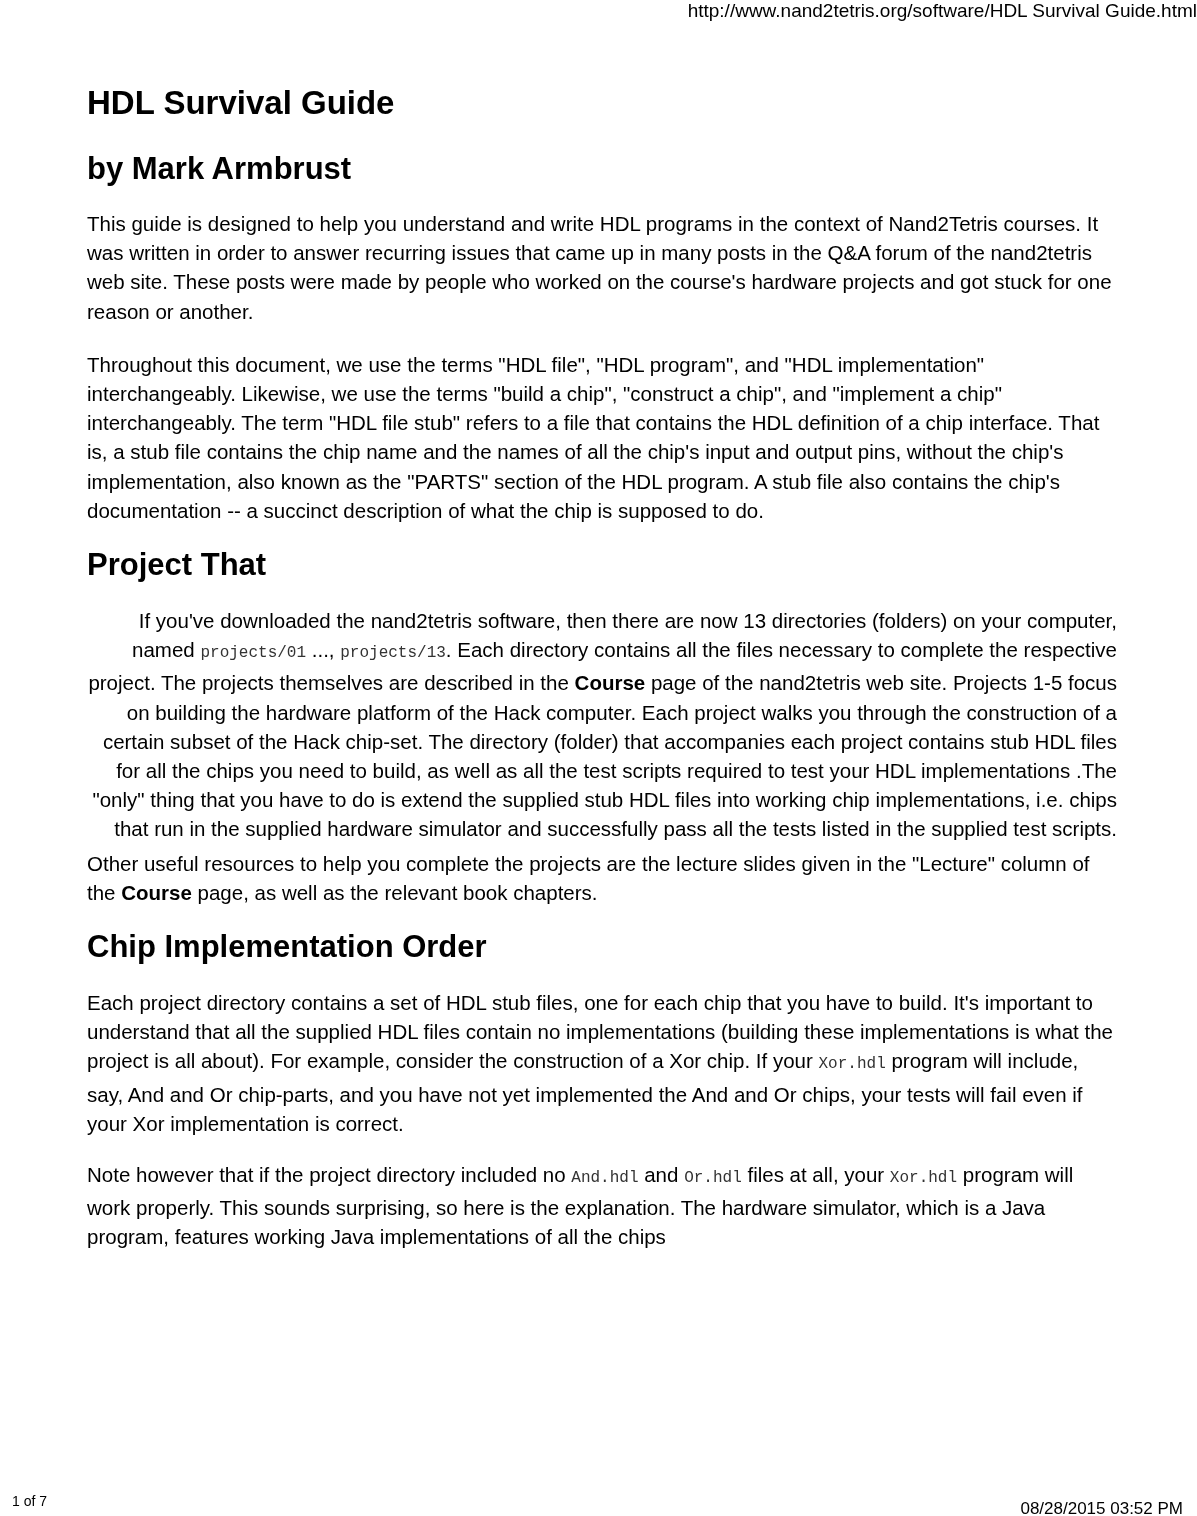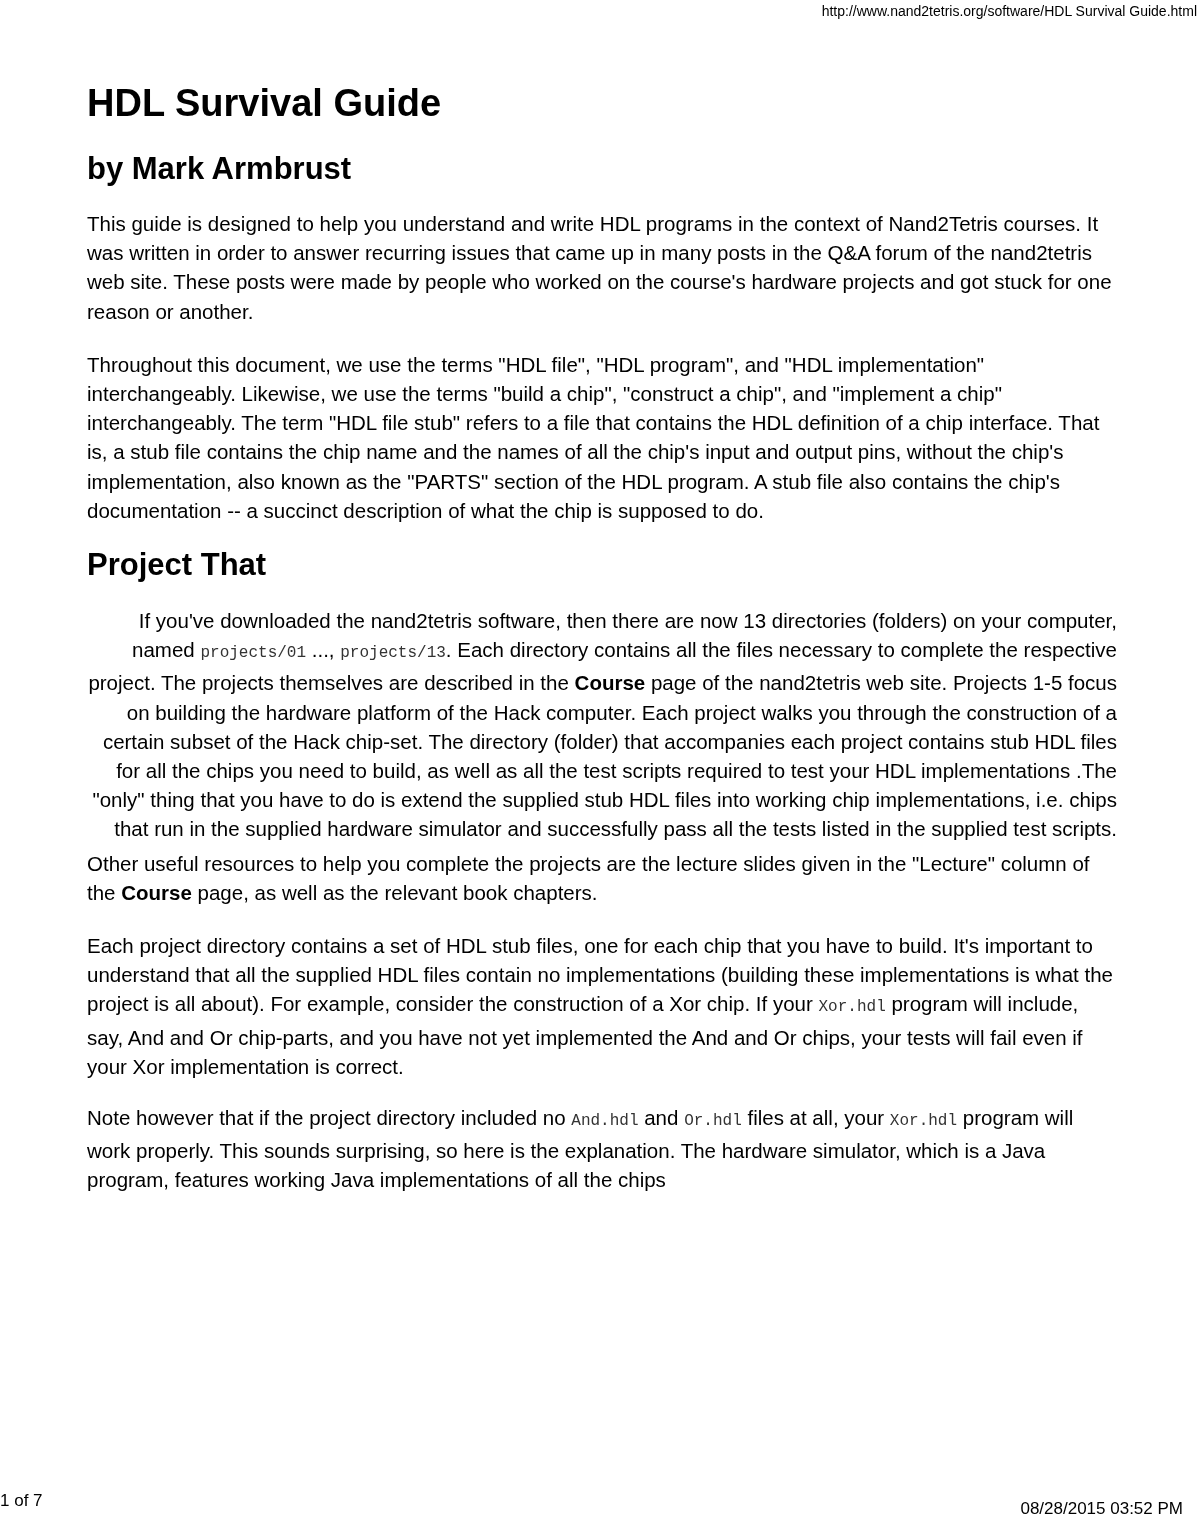--- a/index.html
+++ b/index.html
@@ -12,47 +12,47 @@
       height: 1516px;
       position: relative;
       overflow: hidden;
       font-family: "Liberation Sans", sans-serif;
       color: #000000;
     }
     .print-header-url {
       position: absolute;
       top: 0;
       right: 0;
-      font-size: 14px;
+      font-size: 19px;
       line-height: 22px;
       white-space: nowrap;
     }
     .print-footer-page {
       position: absolute;
-      left: 0;
+      left: 12px;
       top: 1490px;
-      font-size: 17px;
+      font-size: 14px;
       line-height: 22px;
     }
     .print-footer-date {
       position: absolute;
       right: 14px;
       top: 1490px;
       font-size: 17px;
       line-height: 22px;
       margin-top: 8px;
     }
     .content {
       position: absolute;
       left: 87px;
       top: 80px;
       width: 1030px;
     }
     h1 {
-      font-size: 38px;
+      font-size: 33px;
       font-weight: bold;
       margin: 0;
       line-height: 46px;
     }
     h2 {
       font-size: 31px;
       font-weight: bold;
       margin: 0;
       line-height: 34px;
     }
@@ -89,18 +89,19 @@
   <h1>HDL Survival Guide</h1>
   <h2 class="h-author">by Mark Armbrust</h2>
   <p class="p-intro">This guide is designed to help you understand and write HDL programs in the context of Nand2Tetris courses. It was written in order to answer recurring issues that came up in many posts in the Q&amp;A forum of the nand2tetris web site. These posts were made by people who worked on the course's hardware projects and got stuck for one reason or another.</p>
 
   <p class="p-term">Throughout this document, we use the terms "HDL file", "HDL program", and "HDL implementation" interchangeably. Likewise, we use the terms "build a chip", "construct a chip", and "implement a chip" interchangeably. The term "HDL file stub" refers to a file that contains the HDL definition of a chip interface. That is, a stub file contains the chip name and the names of all the chip's input and output pins, without the chip's implementation, also known as the "PARTS" section of the HDL program. A stub file also contains the chip's documentation -- a succinct description of what the chip is supposed to do.</p>
 
   <h2 class="h-proj">Project That</h2>
   <p class="p-proj1"><span>If you've downloaded the nand2tetris software, then there are now 13 directories (folders) on your computer, named </span><code>projects/01</code><span> ..., </span><code>projects/13</code><span>. Each directory contains all the files necessary to complete the respective project. The projects themselves are described in the </span><b>Course</b><span> page of the nand2tetris web site. Projects 1-5 focus on building the hardware platform of the Hack computer. Each project walks you through the construction of a certain subset of the Hack chip-set. The directory (folder) that accompanies each project contains stub HDL files for all the chips you need to build, as well as all the test scripts required to test your HDL implementations .The "only" thing that you have to do is extend the supplied stub HDL files into working chip implementations, i.e. chips that run in the supplied hardware simulator and successfully pass all the tests listed in the supplied test scripts.</span></p>
   <p class="p-proj2"><span>Other useful resources to help you complete the projects are the lecture slides given in the "Lecture" column of the </span><b>Course</b><span> page, as well as the relevant book chapters.</span></p>
 
+  <h2 class="h-order">Chip Implementation Order</h2>
   <p class="p-order1"><span>Each project directory contains a set of HDL stub files, one for each chip that you have to build. It's important to understand that all the supplied HDL files contain no implementations (building these implementations is what the project is all about). For example, consider the construction of a Xor chip. If your </span><code>Xor.hdl</code><span> program will include, say, And and Or chip-parts, and you have not yet implemented the And and Or chips, your tests will fail even if your Xor implementation is correct.</span></p>
   <p class="p-order2"><span>Note however that if the project directory included no </span><code>And.hdl</code><span> and </span><code>Or.hdl</code><span> files at all, your </span><code>Xor.hdl</code><span> program will work properly. This sounds surprising, so here is the explanation. The hardware simulator, which is a Java program, features working Java implementations of all the chips</span></p>
 </div>
 
 <div class="print-footer-page">1 of 7</div>
 <div class="print-footer-date">08/28/2015 03:52 PM</div>
 
 </body></html>

